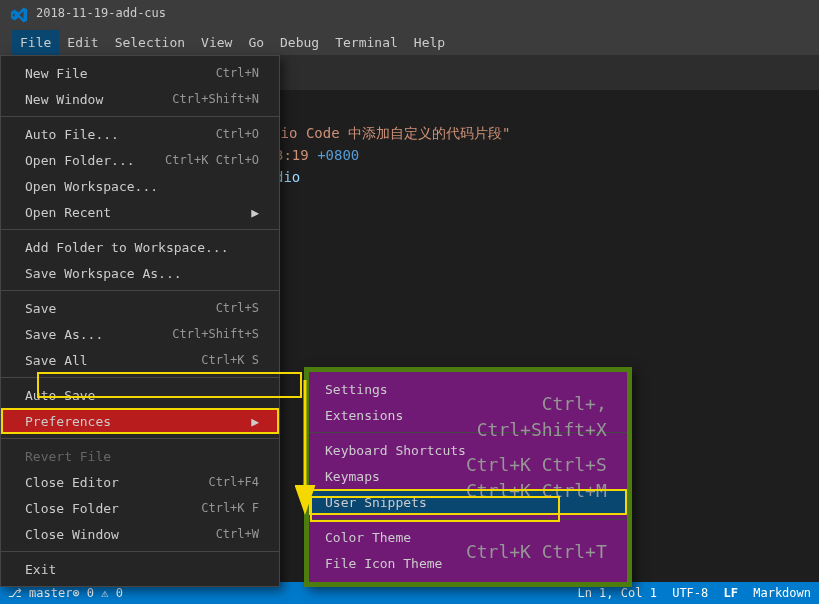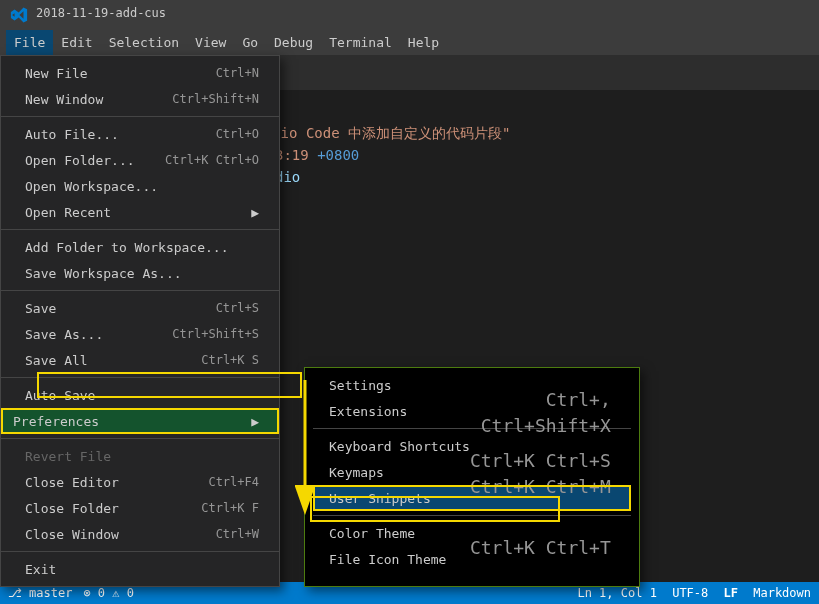--- a/index.html
+++ b/index.html
@@ -35,21 +35,21 @@
       height: 18px;
       margin-right: 4px;
     }
 
     
     .menu-bar {
       background: #3c3c3c;
       height: 25px;
       display: flex;
       align-items: center;
-      padding: 0 6px;
+      padding: 0 12px;
       position: relative;
       z-index: 200;
     }
     .menu-item {
       padding: 2px 8px;
       cursor: pointer;
       height: 100%;
       display: flex;
       align-items: center;
       font-size: 13px;
@@ -182,21 +182,21 @@
 
     
     .status-bar {
       height: 22px;
       background: #007acc;
       display: flex;
       align-items: center;
       padding: 0 8px;
       font-size: 12px;
       color: white;
-      gap: 11px;
+      gap: 0;
     }
 
     
     .dropdown-overlay {
       position: absolute;
       top: 55px;
       left: 0;
       z-index: 1000;
       display: flex;
       gap: 24px;
@@ -228,33 +228,32 @@
     }
     .file-menu-item .arrow { color: #cccccc; margin-left: 4px; }
     .file-menu-separator {
       border: none;
       border-top: 1px solid #454545;
       margin: 4px 0;
     }
 
     
     .preferences-highlighted {
-      background: #14532d;
+      background: #b91c1c;
       outline: 2px solid #f5d800;
       outline-offset: -2px;
-      padding-left: 12px;
     }
 
     
     .preferences-submenu {
-      background: #000000;
-      border: 1px solid #4d7c0f;
+      background: #701a75;
+      border: 5px solid #4d7c0f;
       min-width: 260px;
       box-shadow: 4px 4px 10px rgba(0,0,0,0.5);
-      padding: 4px 8px;
+      padding: 4px 0;
       position: relative;
       margin-top: calc(26px * 12);
     }
     .pref-menu-item {
       display: flex;
       align-items: center;
       justify-content: space-between;
       padding: 5px 20px 5px 16px;
       cursor: pointer;
       color: #cccccc;

